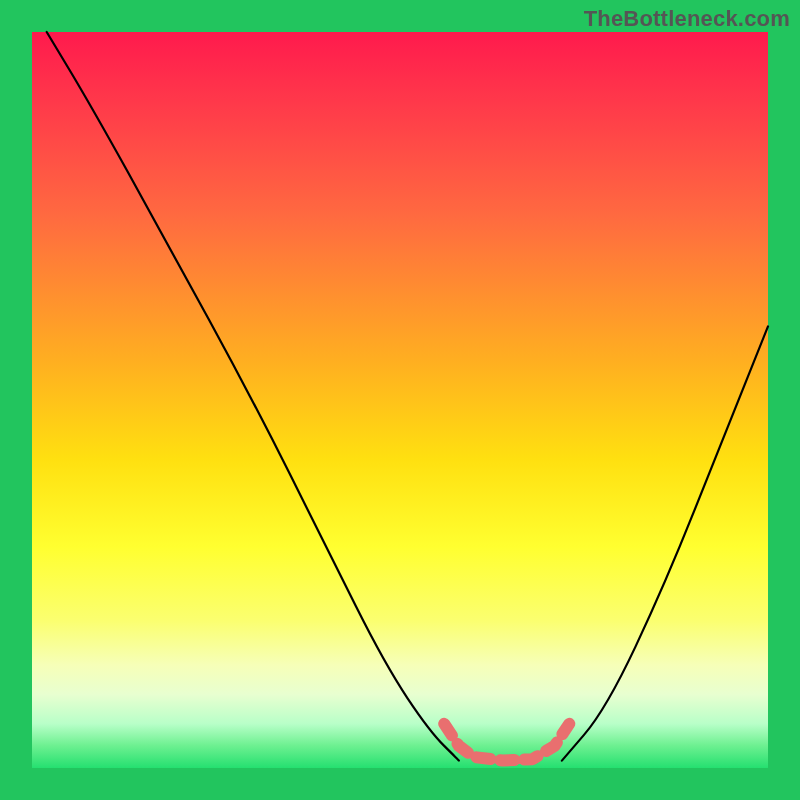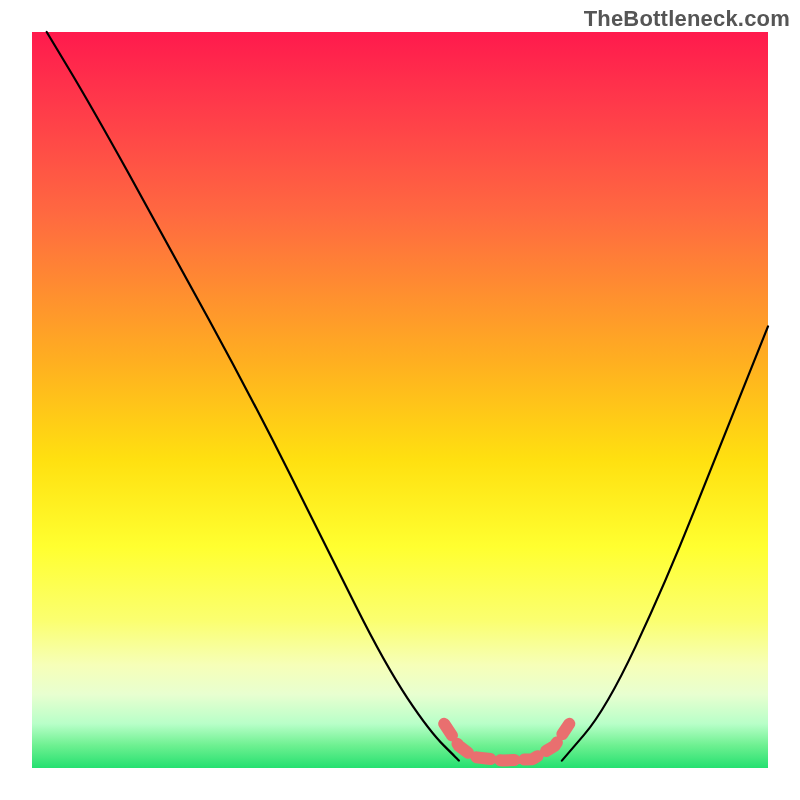--- a/index.html
+++ b/index.html
@@ -10,21 +10,21 @@
     background: #000;
     overflow: hidden;
     font-family: Arial, Helvetica, sans-serif;
   }
   .frame {
     position: absolute;
     left: 0;
     top: 0;
     width: 800px;
     height: 800px;
-    background: #ffffff;
+    background: #22c55e;
   }
   .plot {
     position: absolute;
     left: 32px;
     top: 32px;
     width: 736px;
     height: 736px;
     background: linear-gradient(to bottom,
       #ff1a4d 0%,
       #ff3a4a 10%,

